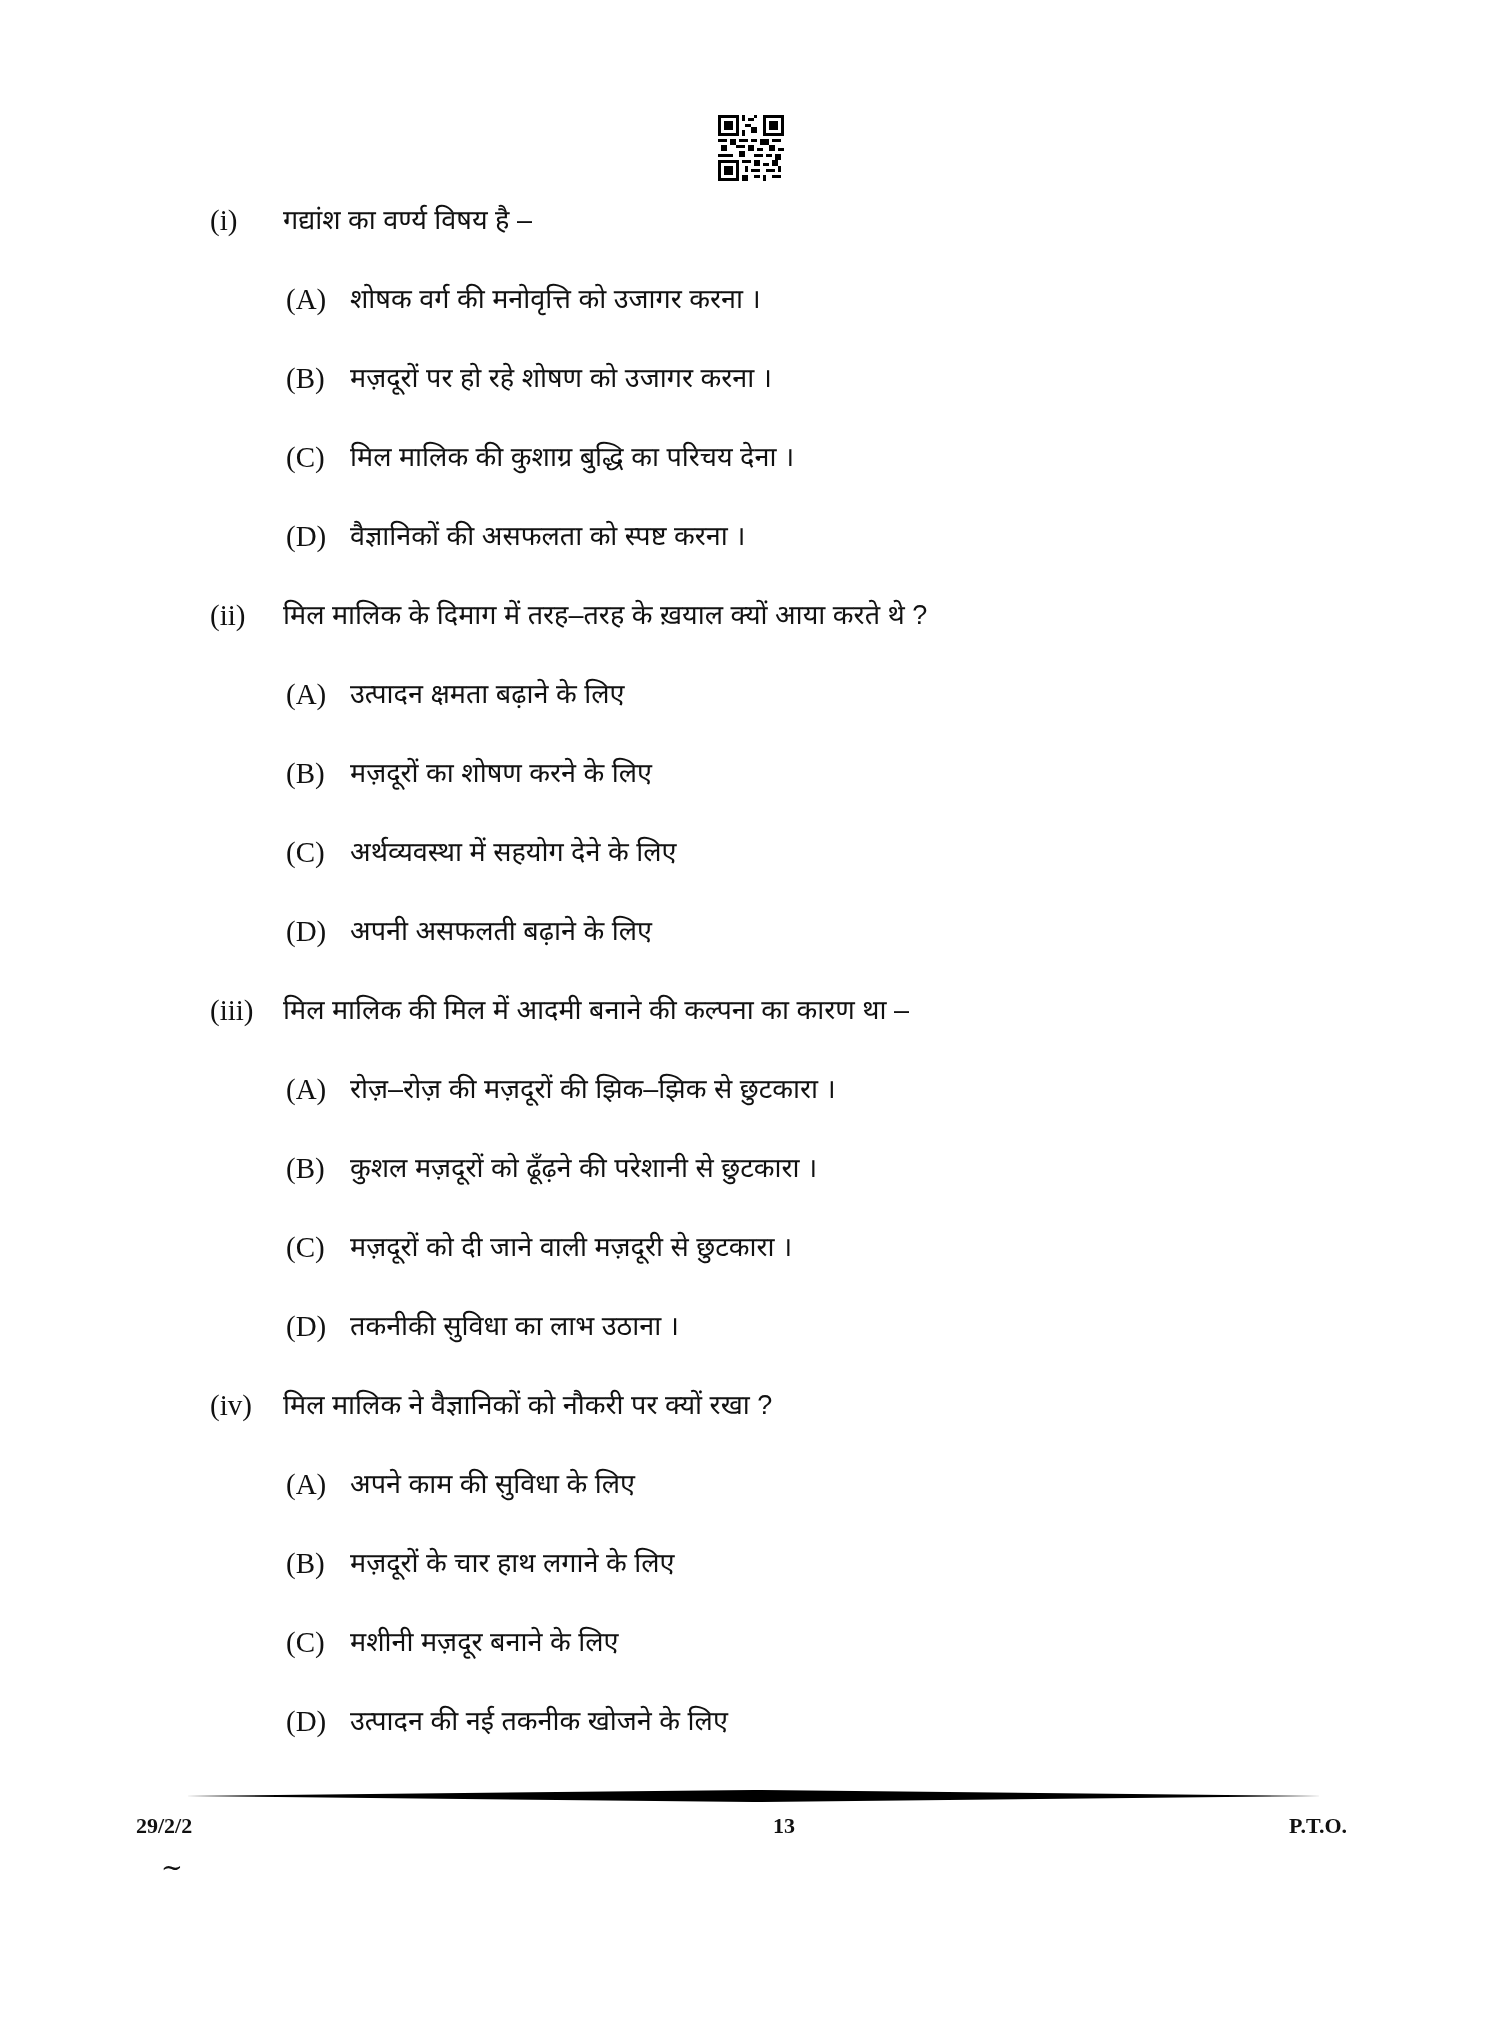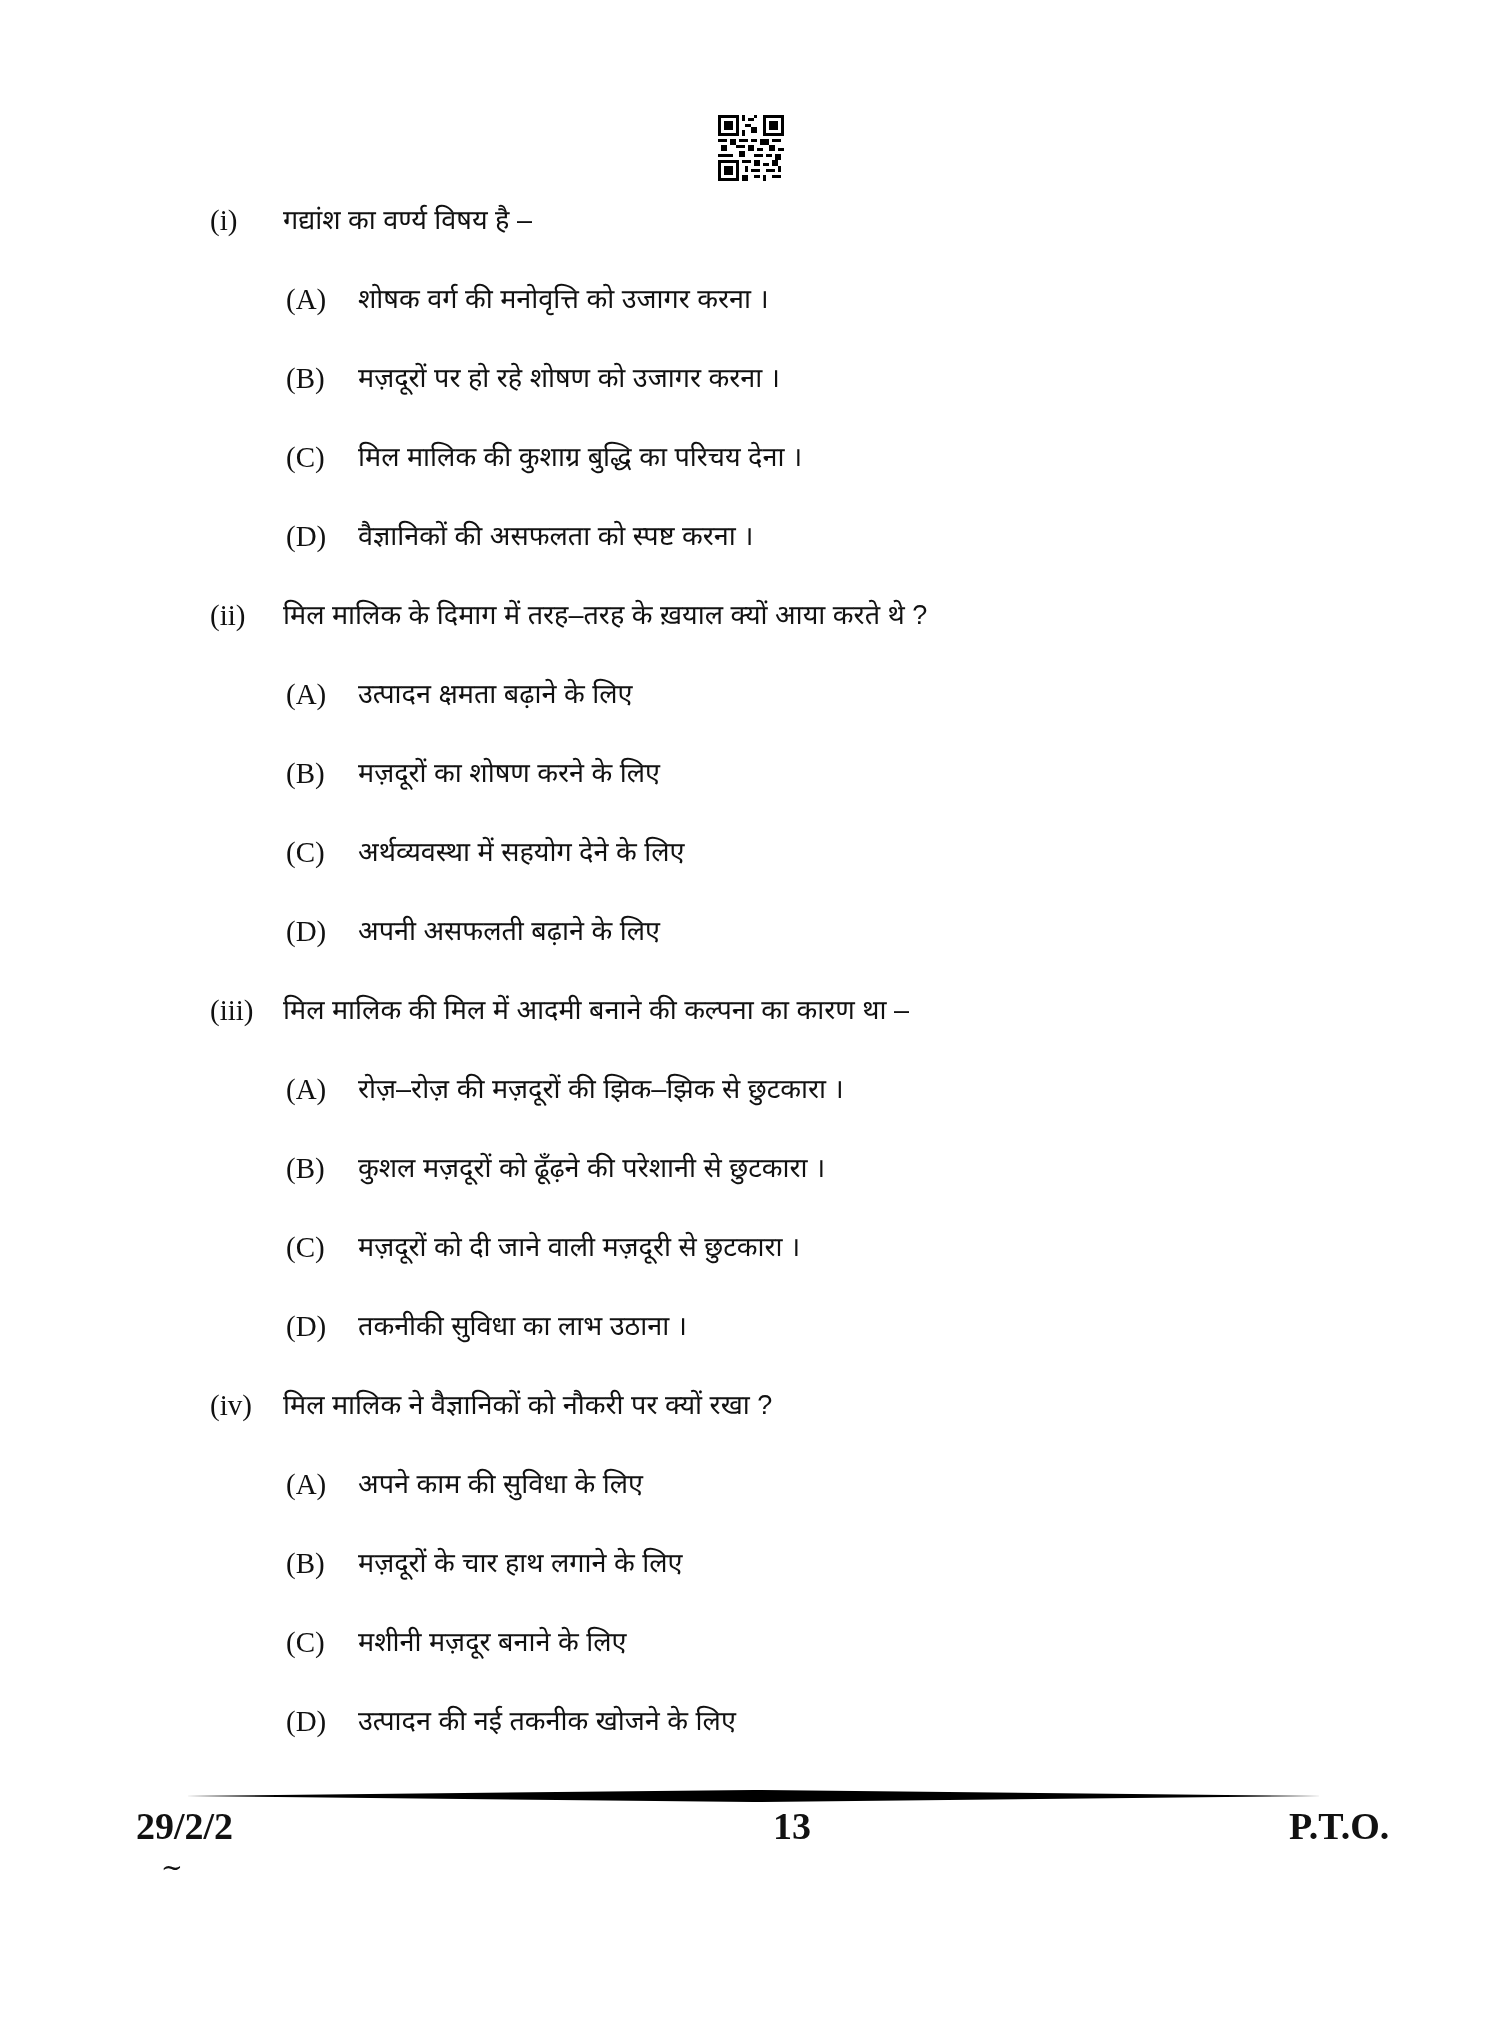--- a/index.html
+++ b/index.html
@@ -40,35 +40,35 @@
     position: absolute;
     top: 0;
     font-family: Liberation Sans, sans-serif;
     font-size: 27px;
     line-height: 40px;
     white-space: nowrap;
   }
   .q .label { left: 210px; }
   .q .text  { left: 283px; }
   .opt .label { left: 286px; }
-  .opt .text  { left: 358px; }
+  .opt .text  { left: 350px; }
 
   .footer-rule {
     position: absolute;
     left: 185px;
     top: 1790px;
     width: 1137px;
     height: 12px;
   }
   .footer-code, .footer-page, .footer-pto {
     position: absolute;
     top: 1806px;
     font-family: "Liberation Serif", "DejaVu Serif", serif;
     font-weight: bold;
-    font-size: 38px;
+    font-size: 22px;
     line-height: 40px;
     white-space: nowrap;
   }
   .footer-code { left: 136px; }
   .footer-page { left: 742px; margin-left: 31px; }
   .footer-pto  { left: 1289px; }
   .footer-mark {
     position: absolute;
     left: 161px;
     top: 1852px;

